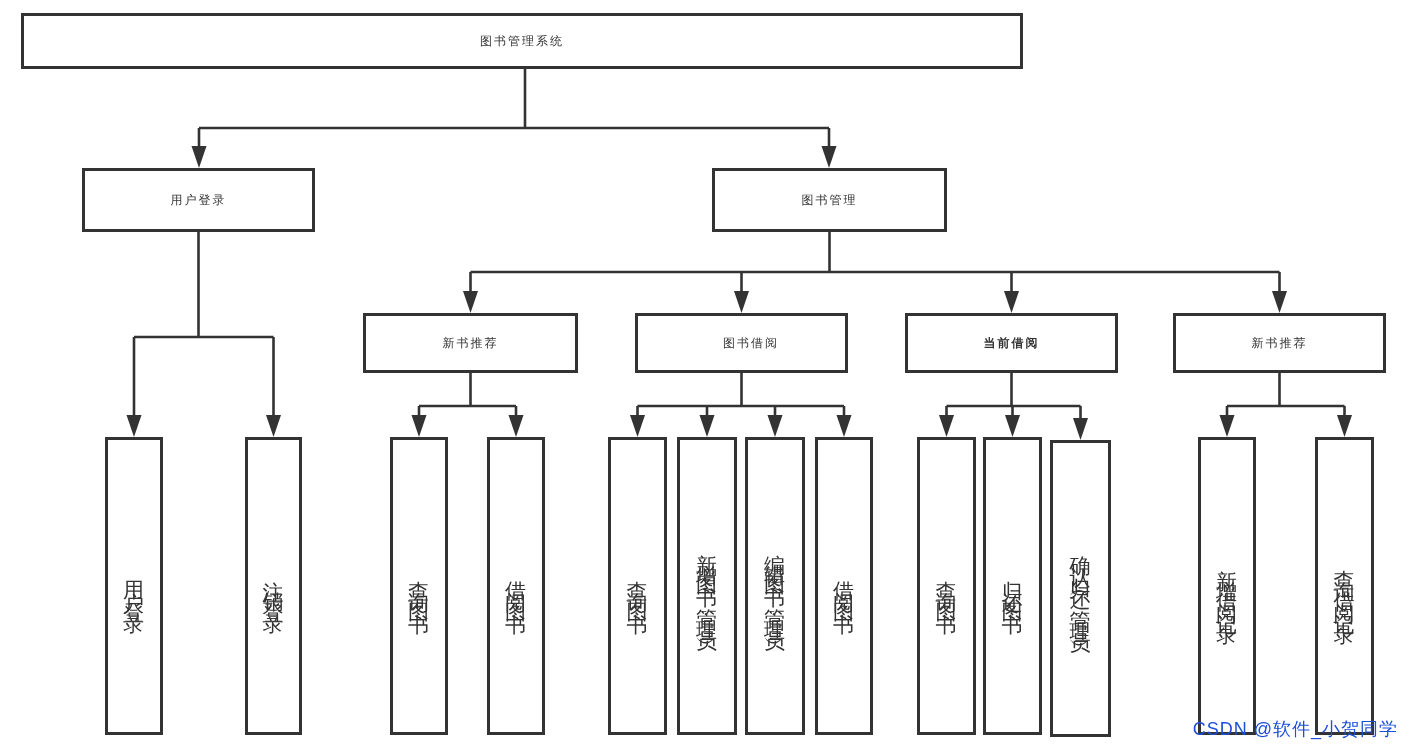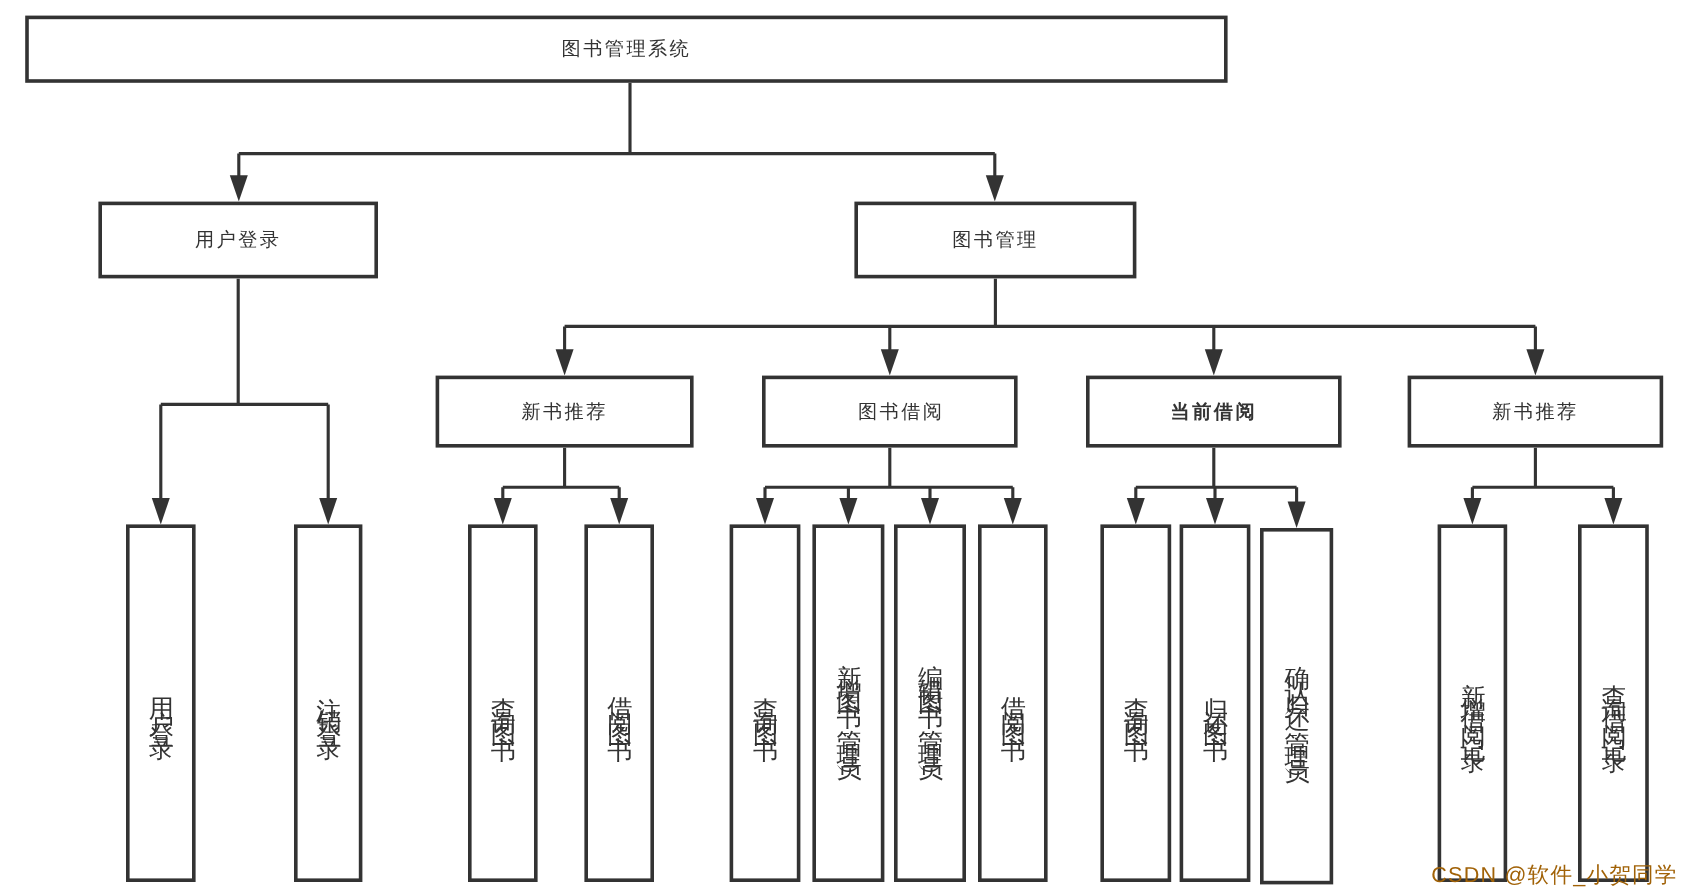--- a/index.html
+++ b/index.html
@@ -22,38 +22,38 @@
     box-sizing: border-box;
     background: #ffffff;
     border: 3px solid #333333;
     color: #333333;
     display: flex;
     align-items: center;
     justify-content: center;
     z-index: 2;
   }
   .node.h span {
-    font-size: 16px;
+    font-size: 12px;
     letter-spacing: 2px;
     white-space: nowrap;
   }
   .node.v span {
     writing-mode: vertical-rl;
     font-size: 21px;
     letter-spacing: 11px;
     line-height: 1;
   }
   .watermark {
     position: absolute;
     right: 7px;
     bottom: 6px;
     z-index: 3;
     font-size: 18px;
     letter-spacing: 1px;
-    color: #a16207;
+    color: #1d4ed8;
     white-space: nowrap;
   }
 </style>
 </head>
 <body>
 
 <div class="canvas">
 
   <svg class="edges" viewBox="0 0 1405 747" xmlns="http://www.w3.org/2000/svg">
     <path fill="none" stroke="#333333" stroke-width="2.6" d="

